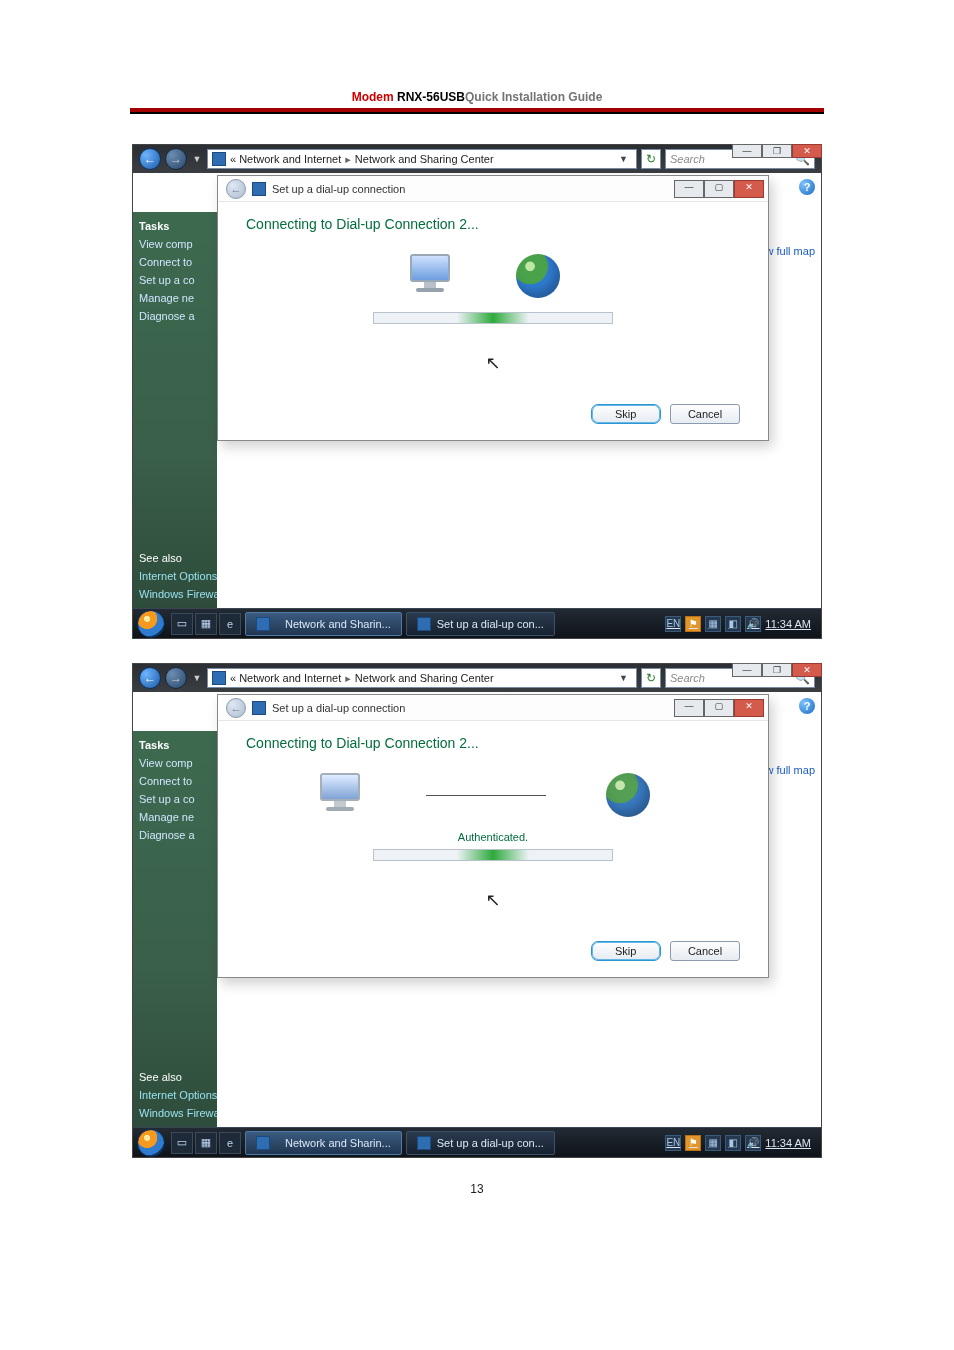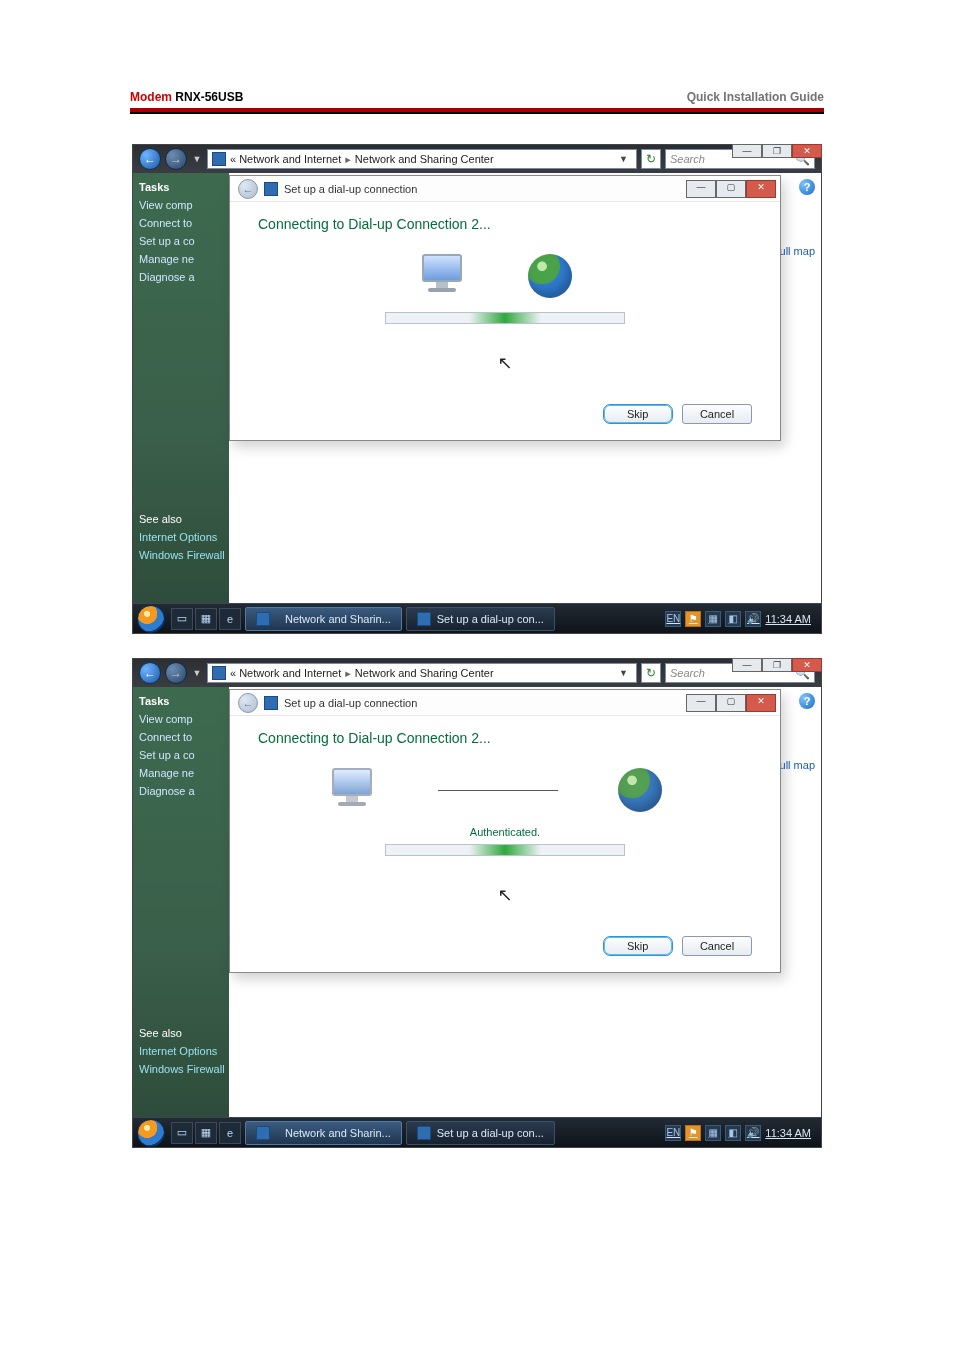--- a/index.html
+++ b/index.html
@@ -11,21 +11,21 @@
     font-size: 12px;
     color: #222;
     position: relative;
   }
   .page {
     padding: 90px 130px 30px 130px;
     position: relative;
   }
   .doc-header {
     display: flex;
-    justify-content: space-between;
+    justify-content: center;
     font-size: 12px;
     font-weight: bold;
     margin-bottom: 4px;
   }
   .doc-header .brand { color: #c00; }
   .doc-header .model { color: #000; font-weight: bold; }
   .doc-header .right { color: #737373; font-weight: bold; }
   .doc-rule {
     height: 6px;
     background: #a40000;
@@ -99,26 +99,27 @@
     justify-content:space-between;
   }
   .searchglass { color:#3a68b8;font-style:normal;font-size:12px; }
 
   .outer-body {
     display:flex;
     min-height: 430px;
     position: relative;
   }
   .sidebar {
-    width: 96px;
+    width: 84px;
     background: linear-gradient(#3d6a4f,#3a5f4a 60%,#2e4c3b);
     color: #dfeee4;
     font-size: 11px;
     padding: 8px 6px;
     overflow:hidden;
+    margin-top:39px;
   }
   .sidebar .tasks-title { font-weight:bold;color:#fff;margin-bottom:6px; }
   .sidebar .task { color:#cfe6ff;margin-bottom:6px;white-space:nowrap;cursor:pointer; }
   .sidebar .spacer { height: 210px; }
   .sidebar .seealso { color:#fff;font-weight:normal;margin-top:14px; }
   .sidebar .link { color:#99e0ee;margin-top:6px;white-space:nowrap; }
 
   .mainpane {
     flex:1;
     position:relative;
@@ -455,13 +456,14 @@
         <div class="sti">EN</div>
         <div class="sti orange">⚑</div>
         <div class="sti">▦</div>
         <div class="sti">◧</div>
         <div class="sti">🔊</div>
         <span>11:34 AM</span>
       </div>
     </div>
   </div>
 
+  <div class="pagenum">13</div>
 </div>
 
 </body></html>

